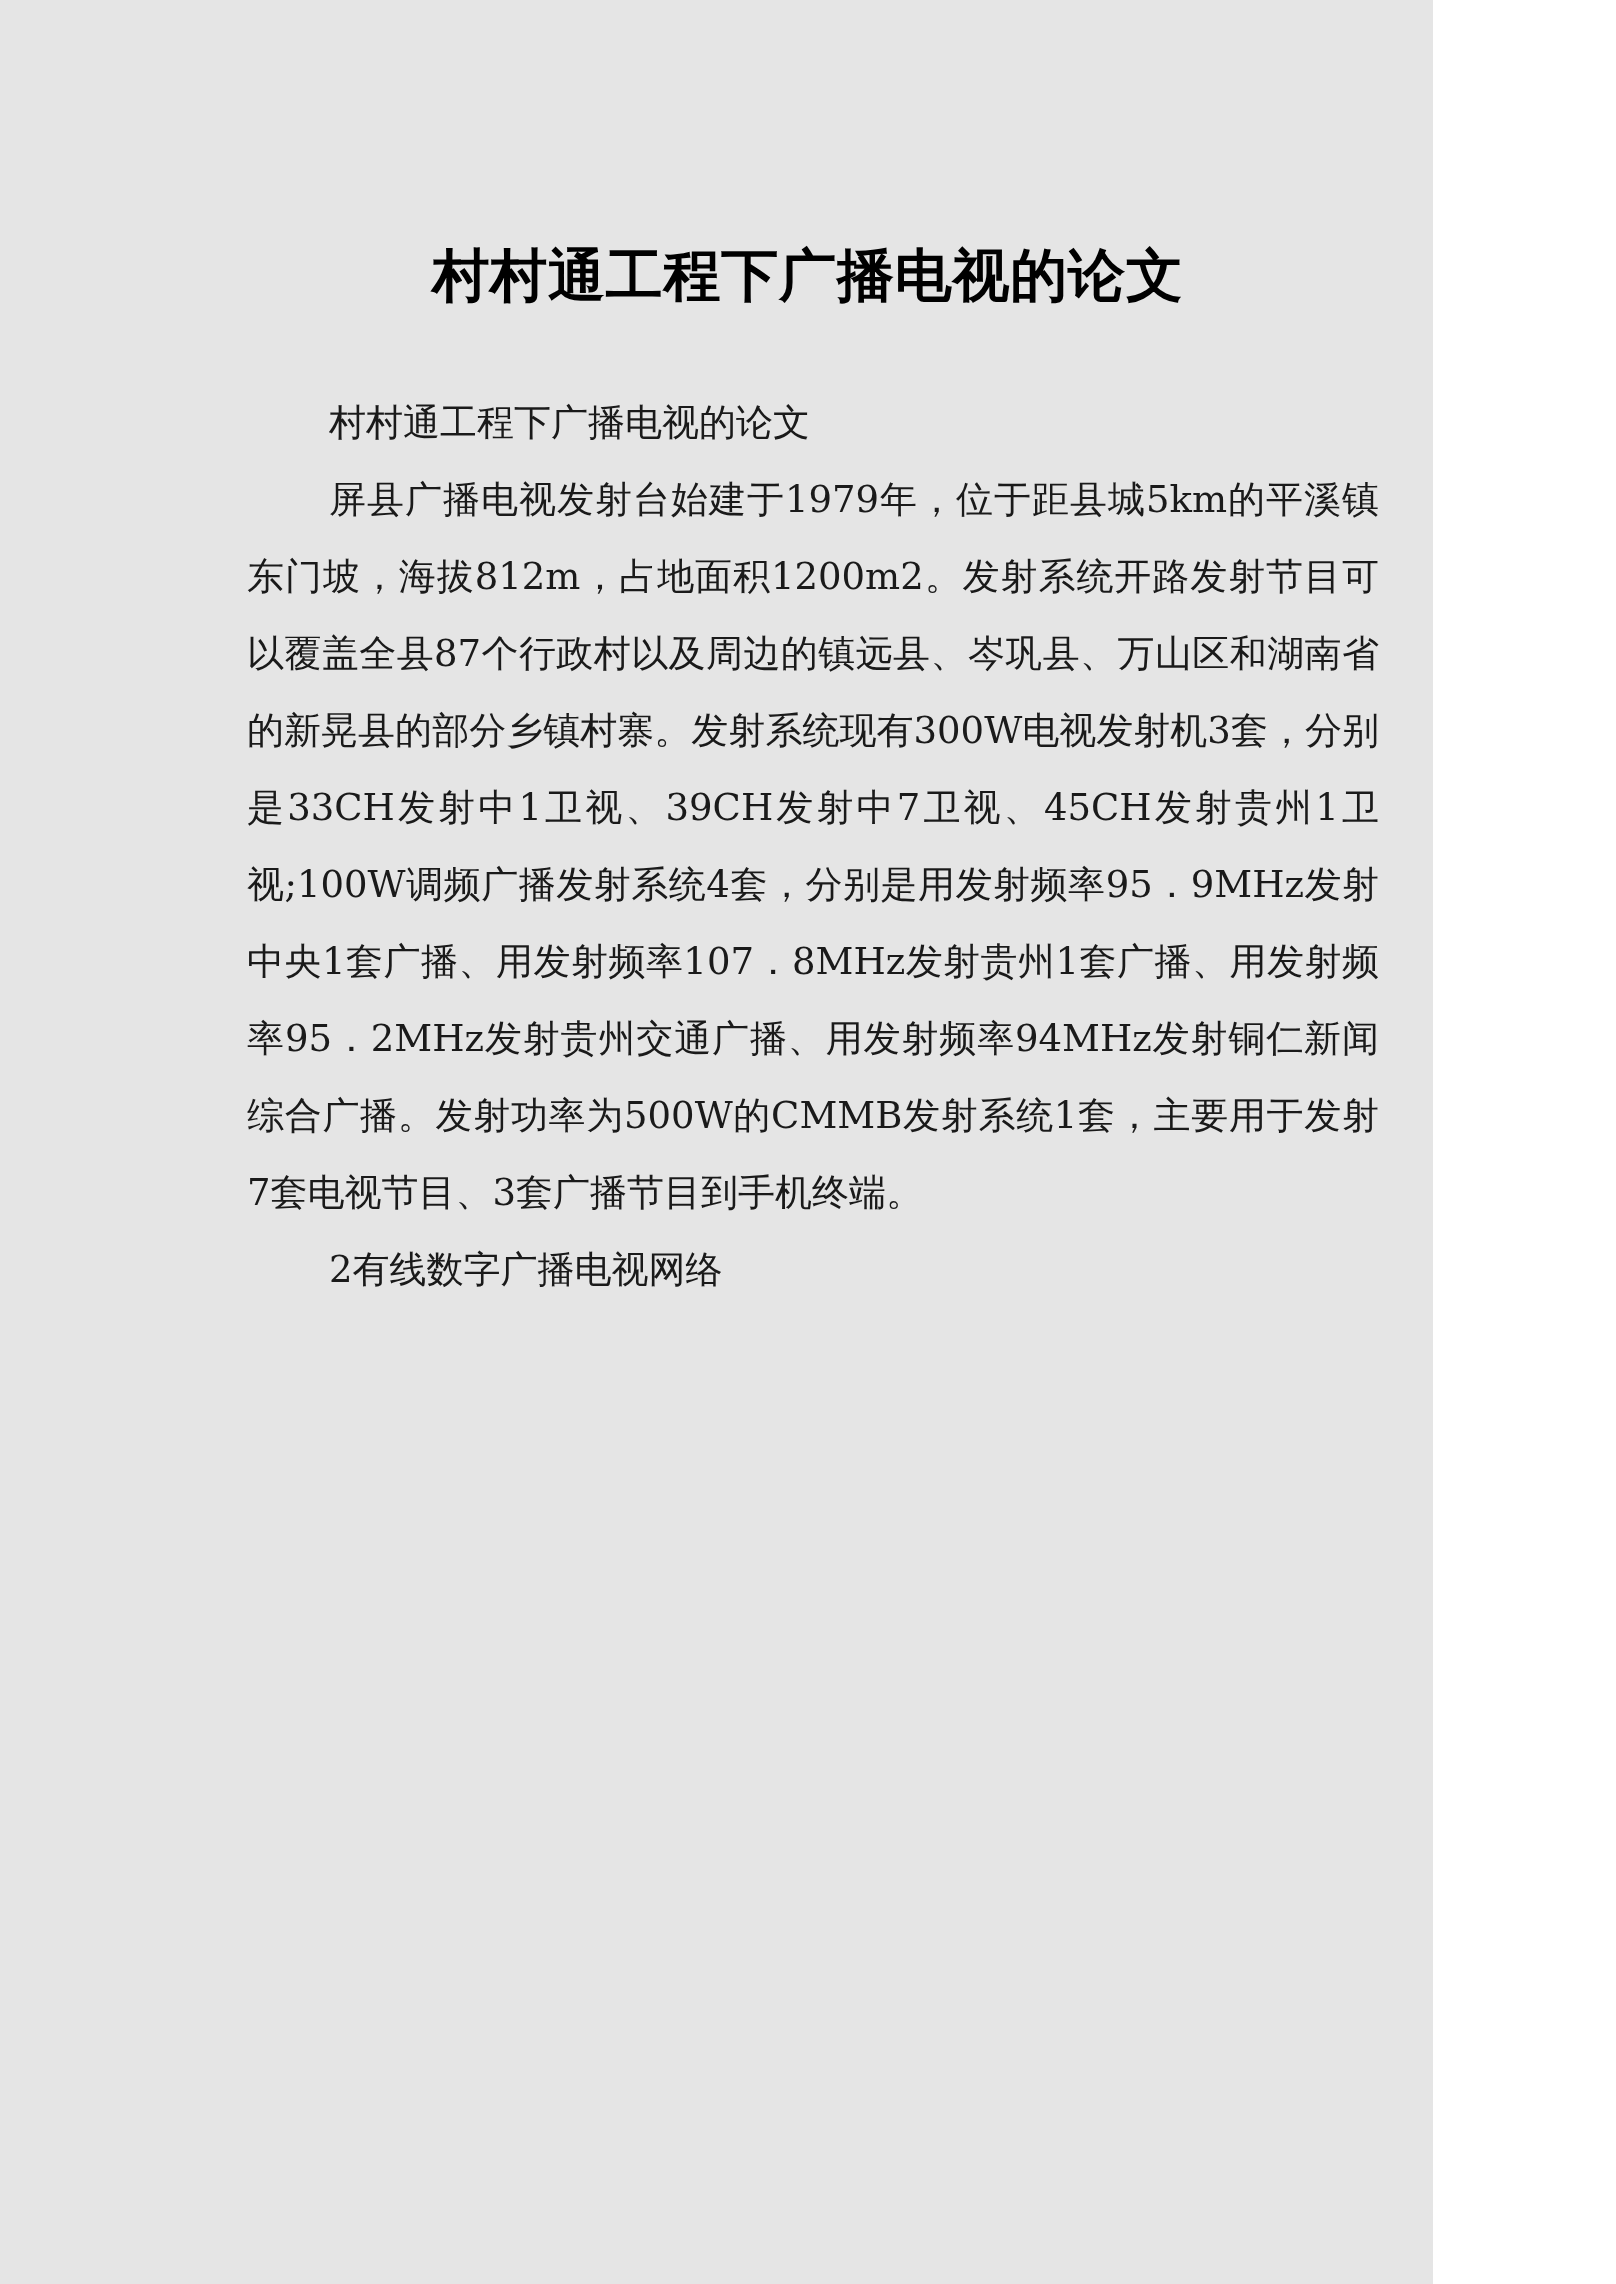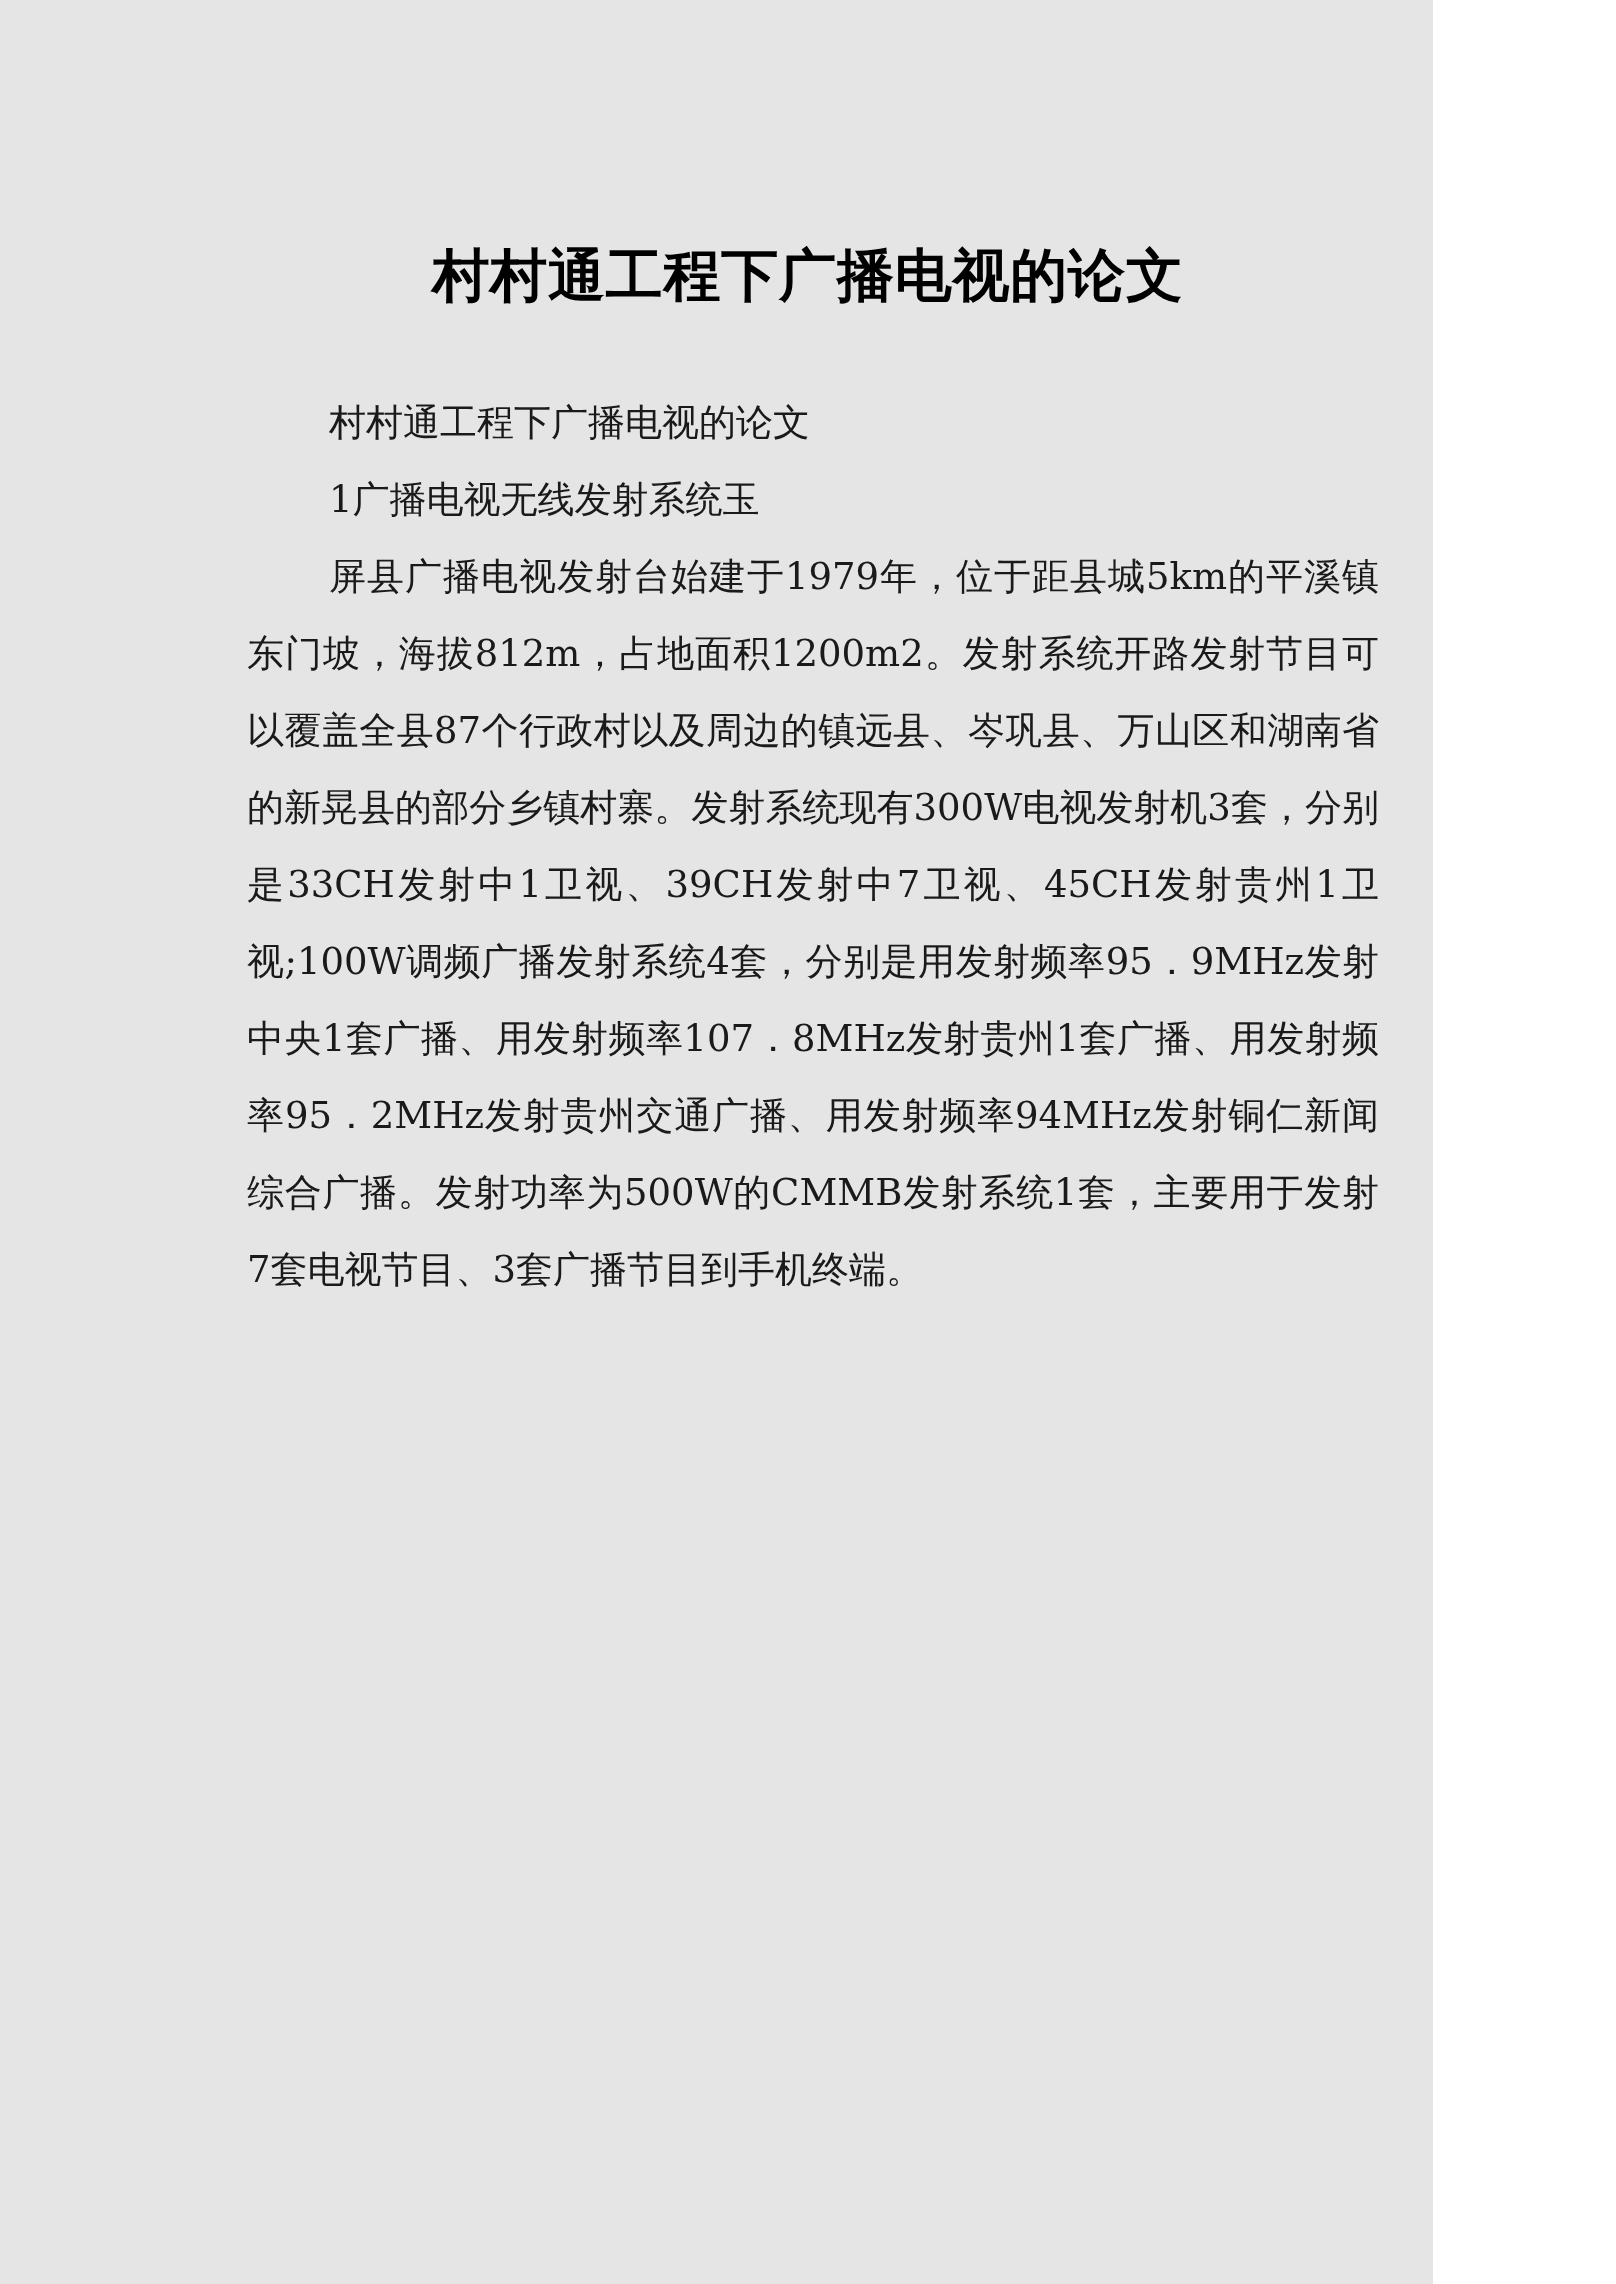--- a/index.html
+++ b/index.html
@@ -20,17 +20,17 @@
   }
   .body p { margin: 0; text-indent: 82px; }
 </style>
 </head>
 <body>
 
 <div class="page">
   <h1 class="title">村村通工程下广播电视的论文</h1>
   <div class="body">
     <p>村村通工程下广播电视的论文</p>
-    <p>1广播电视无线发射系统玉</p>
     <p>屏县广播电视发射台始建于1979年，位于距县城5km的平溪镇东门坡，海拔812m，占地面积1200m2。发射系统开路发射节目可以覆盖全县87个行政村以及周边的镇远县、岑巩县、万山区和湖南省的新晃县的部分乡镇村寨。发射系统现有300W电视发射机3套，分别是33CH发射中1卫视、39CH发射中7卫视、45CH发射贵州1卫视;100W调频广播发射系统4套，分别是用发射频率95．9MHz发射中央1套广播、用发射频率107．8MHz发射贵州1套广播、用发射频率95．2MHz发射贵州交通广播、用发射频率94MHz发射铜仁新闻综合广播。发射功率为500W的CMMB发射系统1套，主要用于发射7套电视节目、3套广播节目到手机终端。</p>
+    <p>2有线数字广播电视网络</p>
   </div>
 </div>
 
 
 </body></html>

